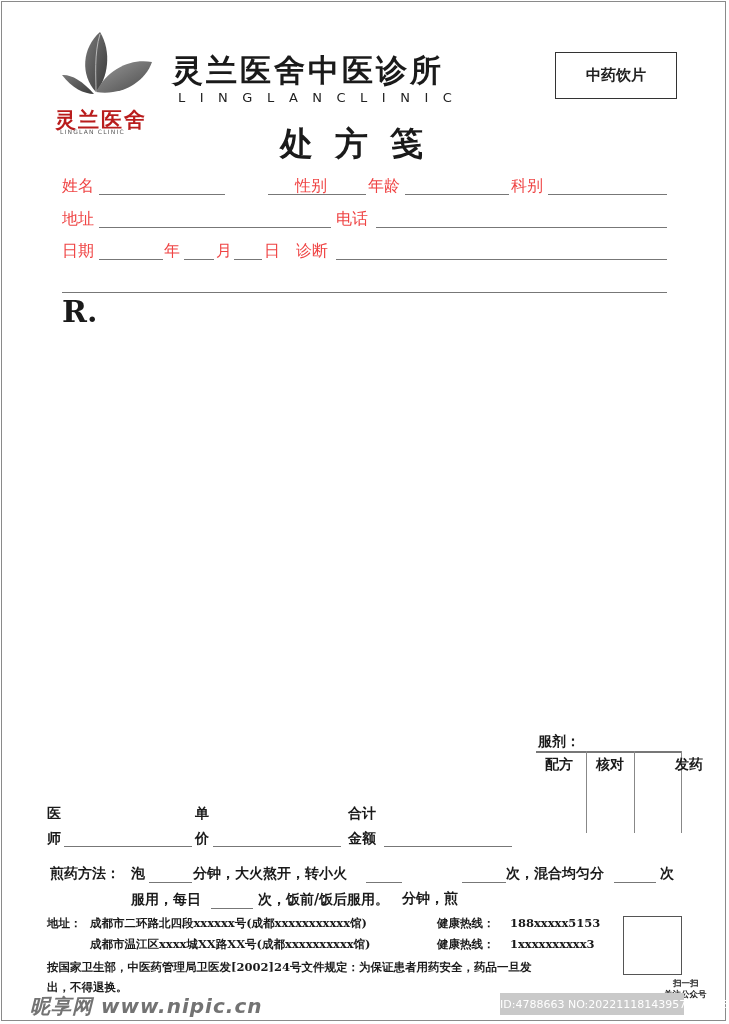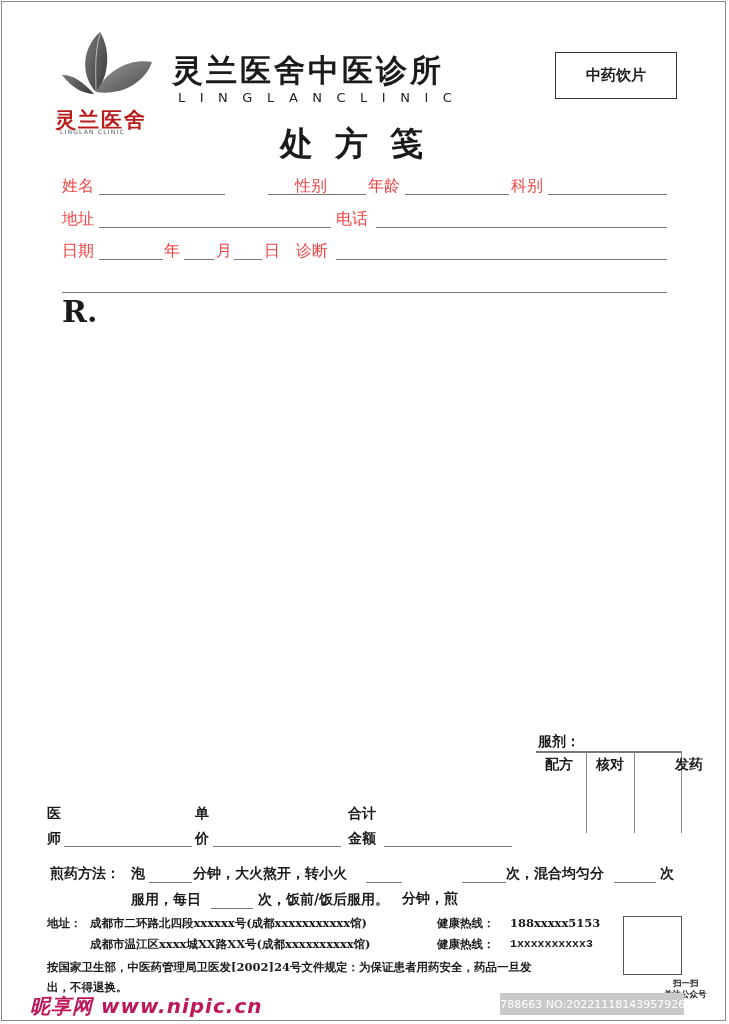--- a/index.html
+++ b/index.html
@@ -32,24 +32,24 @@
   .table-top { left: 536px; top: 751px; width: 146px; border-top: 1.3px solid #777; }
   .vline { position: absolute; width: 0; border-left: 1.3px solid #888; top: 751px; height: 82px; }
   .tlbl { font-size: 14px; color: #1a1a1a; font-weight: bold; }
 
   .small { font-size: 14px; color: #1a1a1a; font-weight: bold; }
   .foot { font-size: 11.5px; color: #1a1a1a; font-weight: bold; }
 
   .qr { left: 623px; top: 916px; width: 59px; height: 59px; border: 1px solid #555; box-sizing: border-box; }
   .qr-lbl { font-size: 8.5px; color: #222; font-family: "DejaVu Sans", sans-serif; font-weight: bold; margin-left: 36px; }
 
-  .wm-left { left: 30px; top: 993px; font-size: 20px; color: #be185d; font-style: italic; font-weight: bold;
+  .wm-left { left: 30px; top: 993px; font-size: 20px; color: #737373; font-style: italic; font-weight: bold;
              font-family: "DejaVu Sans", sans-serif; letter-spacing: 1px; }
   .wm-id { left: 500px; top: 993px; width: 184px; height: 22px; background: #c9c9c9; color: #ffffff;
-           font-size: 11px; display: flex; align-items: center; justify-content: center;
+           font-size: 11px; display: flex; align-items: center; justify-content: flex-start;
            font-family: "DejaVu Sans", sans-serif; }
 </style>
 </head>
 <body>
 
 <div class="frame"></div>
 
 <svg class="abs logo" viewBox="0 0 95 80">
   <defs>
     <linearGradient id="g1" x1="0" y1="0" x2="1" y2="1">
@@ -144,21 +144,21 @@
 <div class="abs small" style="left:131px;top:891px;">服用，每日</div>
 <div class="line" style="left:211px;top:908px;width:42px;"></div>
 <div class="abs small" style="left:258px;top:891px;">次，饭前/饭后服用。</div>
 
 <div class="abs foot" style="left:47px;top:916px;">地址：</div>
 <div class="abs foot" style="left:90px;top:916px;">成都市二环路北四段xxxxxx号(成都xxxxxxxxxxx馆)</div>
 <div class="abs foot" style="left:90px;top:937px;">成都市温江区xxxx城XX路XX号(成都xxxxxxxxxx馆)</div>
 <div class="abs foot" style="left:437px;top:916px;">健康热线：</div>
 <div class="abs foot" style="left:510px;top:916px;">188xxxxx5153</div>
 <div class="abs foot" style="left:437px;top:937px;">健康热线：</div>
-<div class="abs foot" style="left:510px;top:937px;font-family:Liberation Mono, monospace;">1xxxxxxxxxx3</div>
+<div class="abs foot" style="left:510px;top:937px;">1xxxxxxxxxx3</div>
 
 <div class="abs foot" style="left:47px;top:960px;">按国家卫生部，中医药管理局卫医发[2002]24号文件规定：为保证患者用药安全，药品一旦发</div>
 <div class="abs foot" style="left:47px;top:980px;">出，不得退换。</div>
 
 <div class="abs qr"></div>
 <div class="abs qr-lbl" style="left:637px;top:978px;">扫一扫</div>
 <div class="abs qr-lbl" style="left:628px;top:989px;">关注公众号</div>
 
 <div class="abs wm-left">昵享网 www.nipic.cn</div>
 <div class="abs wm-id">

